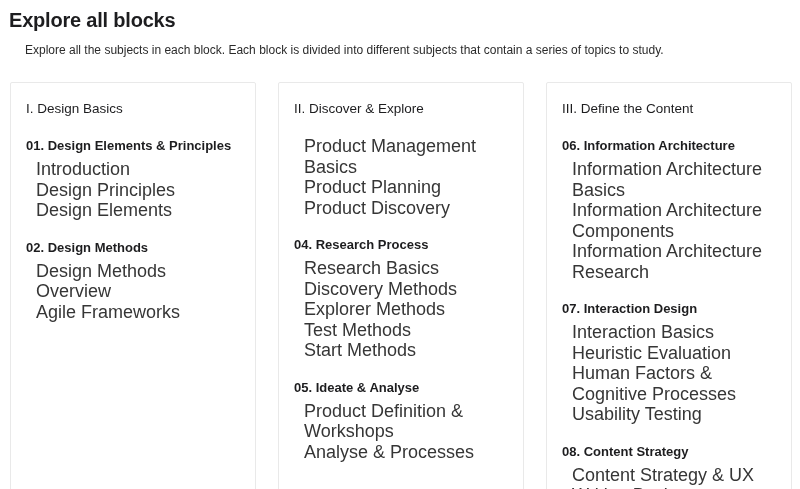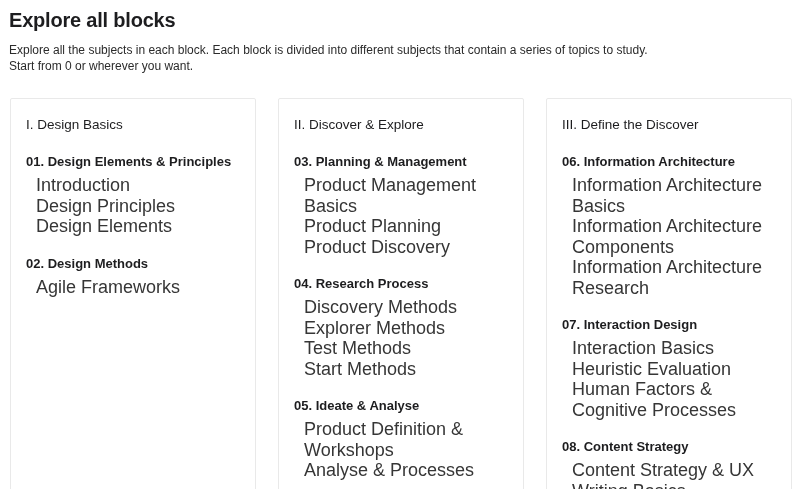--- a/index.html
+++ b/index.html
@@ -22,21 +22,21 @@
     font-weight: 700;
     line-height: 24px;
     color: #1d1d1f;
     letter-spacing: -0.2px;
     margin: 0 0 10px 0;
   }
   .page-subtitle {
     font-size: 12px;
     line-height: 16px;
     color: #2b2b2b;
-    margin: 0 0 24px 0;
+    margin: 0 0 24px 16px;
   }
   .cards {
     display: flex;
     align-items: stretch;
     gap: 22px;
     margin: 0 0 0 1px;
   }
   .card {
     flex: 1 1 0;
     box-sizing: border-box;
@@ -74,70 +74,71 @@
     cursor: pointer;
   }
 </style>
 </head>
 <body>
 
 <div class="page">
   <h1 class="page-title">Explore all blocks</h1>
   <p class="page-subtitle">
     <span>Explore all the subjects in each block. Each block is divided into different subjects that contain a series of topics to study.</span><br>
-    <span>Start from 0 or wherever you want.</span>
   </p>
   <div class="cards" id="cards">
       <div class="card">
         <div class="block-title">I. Design Basics</div>
         <div class="subject">
           <div class="subject-title">01. Design Elements &amp; Principles</div>
           <div class="topic">Introduction</div>
           <div class="topic">Design Principles</div>
           <div class="topic">Design Elements</div>
         </div>
         <div class="subject">
           <div class="subject-title">02. Design Methods</div>
+          <div class="topic">Design Methods Overview</div>
           <div class="topic">Agile Frameworks</div>
         </div>
       </div>
       <div class="card">
         <div class="block-title">II. Discover &amp; Explore</div>
         <div class="subject">
-          <div class="subject-title">03. Planning &amp; Management</div>
           <div class="topic">Product Management Basics</div>
           <div class="topic">Product Planning</div>
           <div class="topic">Product Discovery</div>
         </div>
         <div class="subject">
           <div class="subject-title">04. Research Process</div>
+          <div class="topic">Research Basics</div>
           <div class="topic">Discovery Methods</div>
           <div class="topic">Explorer Methods</div>
           <div class="topic">Test Methods</div>
           <div class="topic">Start Methods</div>
         </div>
         <div class="subject">
           <div class="subject-title">05. Ideate &amp; Analyse</div>
           <div class="topic">Product Definition &amp; Workshops</div>
           <div class="topic">Analyse &amp; Processes</div>
         </div>
       </div>
       <div class="card">
-        <div class="block-title">III. Define the Discover</div>
+        <div class="block-title">III. Define the Content</div>
         <div class="subject">
           <div class="subject-title">06. Information Architecture</div>
           <div class="topic">Information Architecture Basics</div>
           <div class="topic">Information Architecture Components</div>
           <div class="topic">Information Architecture Research</div>
         </div>
         <div class="subject">
           <div class="subject-title">07. Interaction Design</div>
           <div class="topic">Interaction Basics</div>
           <div class="topic">Heuristic Evaluation</div>
           <div class="topic">Human Factors &amp; Cognitive Processes</div>
+          <div class="topic">Usability Testing</div>
         </div>
         <div class="subject">
           <div class="subject-title">08. Content Strategy</div>
           <div class="topic">Content Strategy &amp; UX Writing Basics</div>
         </div>
       </div>
     </div>
 </div>
 
 </body></html>

